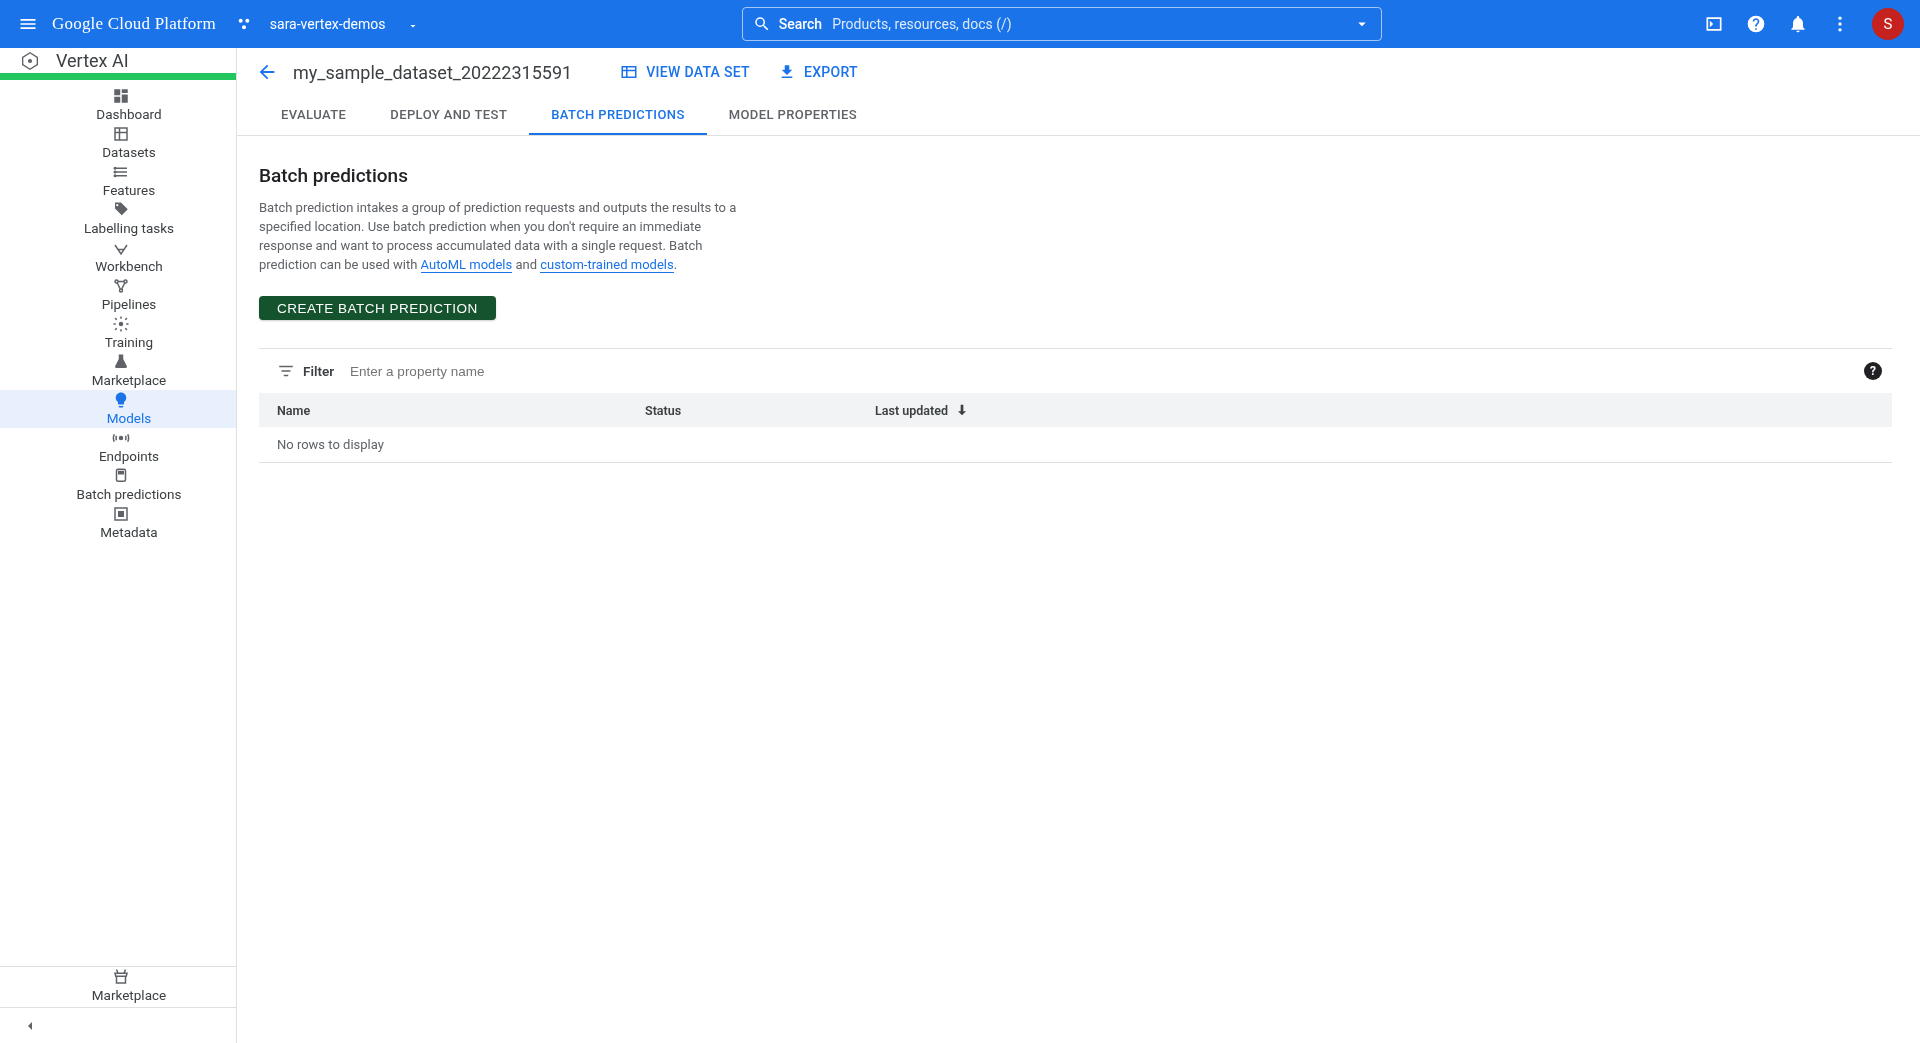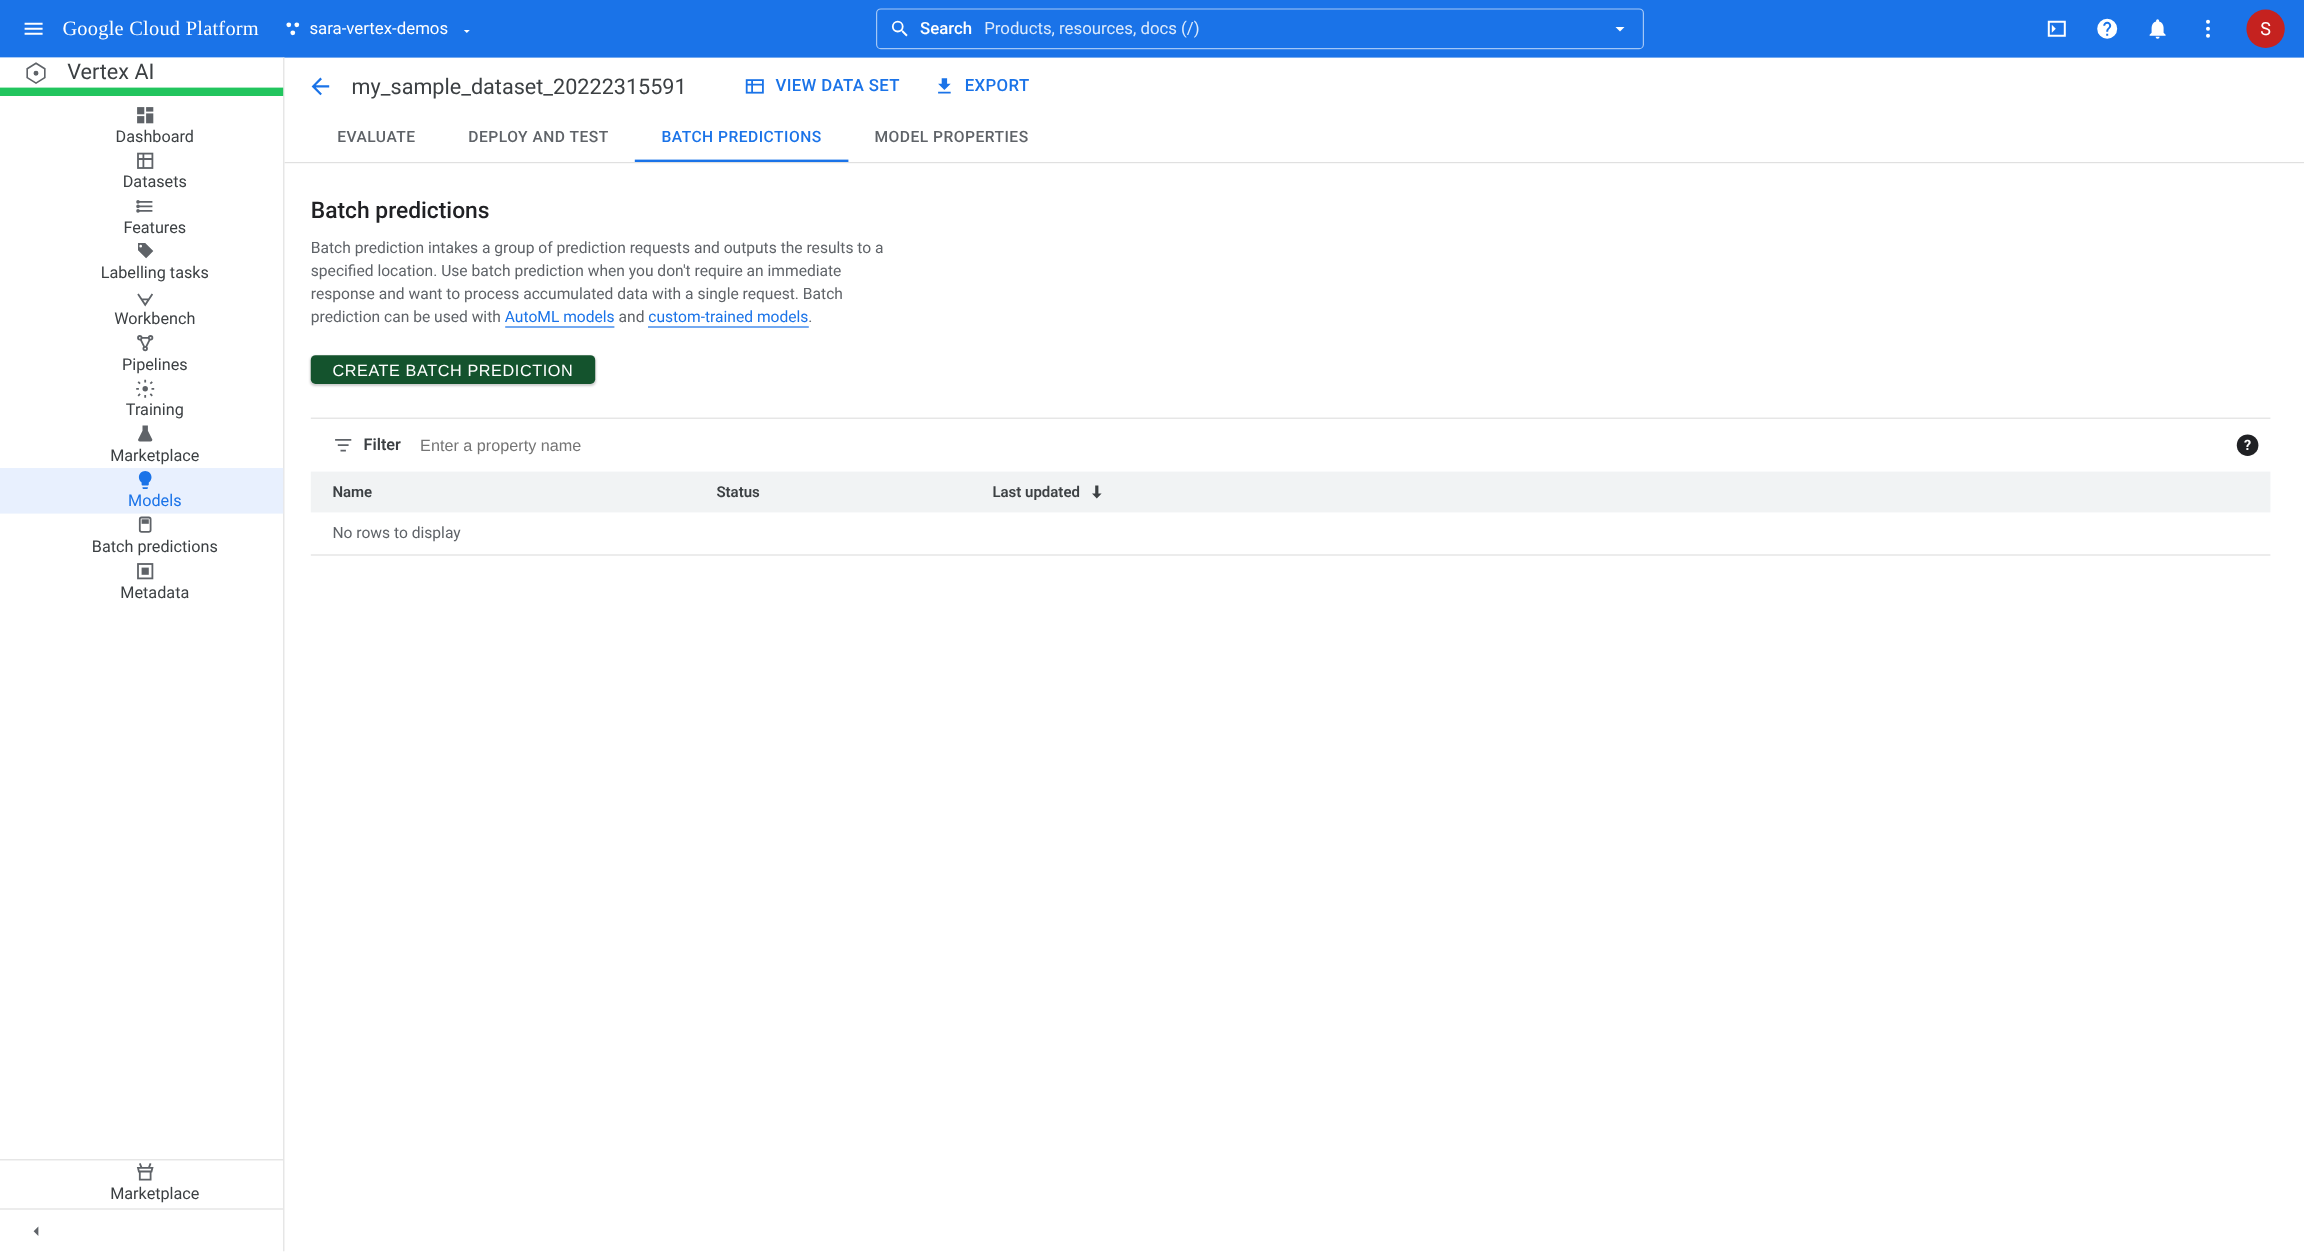--- a/index.html
+++ b/index.html
@@ -2,21 +2,21 @@
 <html><head>
 <meta charset="utf-8">
 <style>
   * { box-sizing: border-box; margin: 0; padding: 0; }
   body { font-family: Roboto, "Helvetica Neue", Arial, sans-serif; font-size: 13px; color: #3c4043; background: #fff; width: 1920px; height: 1043px; overflow: hidden; }
   
   
   .gcp-header { background: #1a73e8; height: 48px; display: flex; align-items: center; color: #fff; padding: 0 16px; }
   .menu-btn { width: 24px; height: 24px; display: flex; align-items: center; justify-content: center; cursor: pointer; margin-right: 12px; }
   .gcp-logo { font-size: 17px; font-weight: 400; font-family: Liberation Serif, serif; letter-spacing: 0.2px; cursor: pointer; }
-  .project-picker { display: flex; align-items: flex-end; margin-left: 20px; cursor: pointer; font-size: 14px; }
+  .project-picker { display: flex; align-items: flex-end; margin-left: 20px; cursor: pointer; font-size: 14px; gap: 12px; }
   .project-picker .dots-icon { margin-right: 6px; }
   .project-picker .chev { margin-left: 10px; }
   .search-wrap { flex: 1; display: flex; justify-content: center; }
   .search-box { width: 640px; height: 34px; border: 1px solid rgba(255,255,255,0.6); border-radius: 4px; display: flex; align-items: center; padding: 0 10px; color: #fff; cursor: text; position: relative; }
   .search-box .search-label { font-weight: 500; margin-left: 8px; margin-right: 10px; font-size: 14px; }
   .search-box .placeholder { color: rgba(255,255,255,0.85); font-size: 14px; }
   .search-box .chev-down { position: absolute; right: 10px; }
   .header-icons { display: flex; align-items: center; gap: 22px; margin-left: auto; }
   .header-icons .icon { width: 20px; height: 20px; display: flex; align-items: center; justify-content: center; cursor: pointer; }
   .avatar { width: 32px; height: 32px; border-radius: 50%; background: #c5221f; display: flex; align-items: center; justify-content: center; font-size: 15px; color:#fff; cursor: pointer; }
@@ -59,21 +59,21 @@
   
   .table-area { margin-top: 28px; border-top:1px solid #e0e0e0; }
   .filter-row { display:flex; align-items:center; height: 44px; padding-left: 18px; position:relative;}
   .filter-row .filter-icon { margin-right: 8px; color:#5f6368; }
   .filter-row .filter-label{ font-weight:600; font-size:13.5px; color:#3c4043; margin-right: 16px;}
   .filter-row input { border:none; outline:none; font-size:13.5px; color:#5f6368; background:transparent; width: 300px;}
   .filter-row .help { position:absolute; right: 10px; width:18px;height:18px;border-radius:50%;background:#202124;color:#fff;display:flex;align-items:center;justify-content:center;font-size:12px;font-weight:700;cursor:pointer;}
   
   .thead { background:#f1f3f4; height:34px; display:flex; align-items:center; font-size:12.5px; font-weight:600; color:#3c4043; padding-left: 18px;}
   .thead .col-name{ width: 320px;}
-  .thead .col-status{ width: 230px;}
+  .thead .col-status{ width: 230px; margin-left: 48px;}
   .thead .col-updated{ display:flex; align-items:flex-end; gap:6px;}
   .empty-row { padding: 10px 18px; font-size:13px; color:#5f6368; border-bottom:1px solid #e0e0e0;}
   
   svg { display:block; }
 </style>
 </head>
 <body>
 
 <div class="gcp-header">
   <div class="menu-btn">
@@ -227,20 +227,29 @@
           </span>
           <span>Marketplace</span>
         </div>
       <div class="nav-item active">
           <span class="nav-icon">
             <svg width="18" height="18" viewBox="0 0 24 24" fill="currentColor">
               <path d="M9 21c0 .55.45 1 1 1h4c.55 0 1-.45 1-1v-1H9v1zm3-19C8.14 2 5 5.14 5 9c0 2.38 1.19 4.47 3 5.74V17c0 .55.45 1 1 1h6c.55 0 1-.45 1-1v-2.26c1.81-1.27 3-3.36 3-5.74 0-3.86-3.14-7-7-7z"></path>
             </svg>
           </span>
           <span>Models</span>
+        </div>
+      <div class="nav-item">
+          <span class="nav-icon">
+            <svg width="18" height="18" viewBox="0 0 24 24" fill="none" stroke="currentColor" stroke-width="2">
+              <circle cx="12" cy="12" r="2" fill="currentColor"></circle>
+              <path d="M6 9a8 8 0 000 6M18 9a8 8 0 010 6M3 7a12 12 0 000 10M21 7a12 12 0 010 10"></path>
+            </svg>
+          </span>
+          <span>Endpoints</span>
         </div>
       <div class="nav-item">
           <span class="nav-icon">
             <svg width="18" height="18" viewBox="0 0 24 24" fill="none" stroke="currentColor" stroke-width="2">
               <rect x="6" y="3" width="12" height="16" rx="2"></rect>
               <rect x="9" y="6" width="6" height="3" fill="currentColor"></rect>
             </svg>
           </span>
           <span>Batch predictions</span>
         </div>

